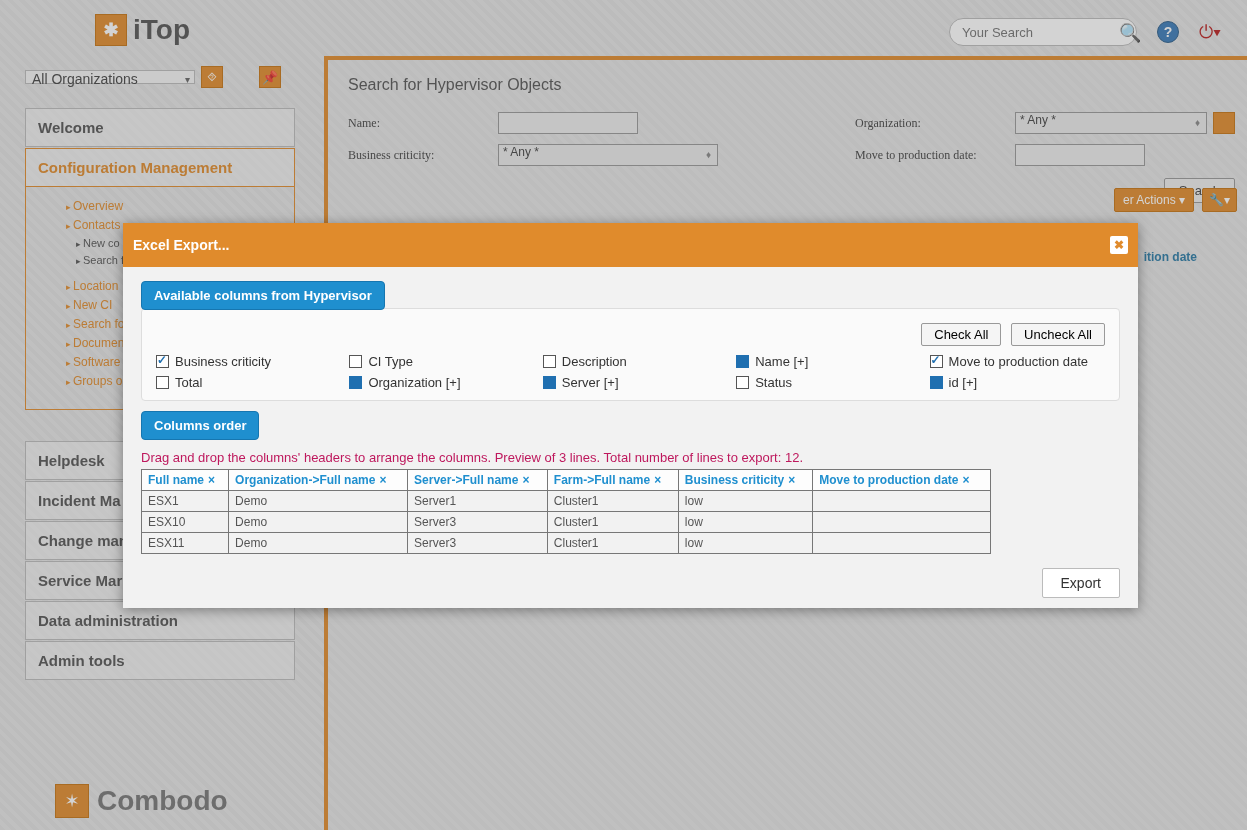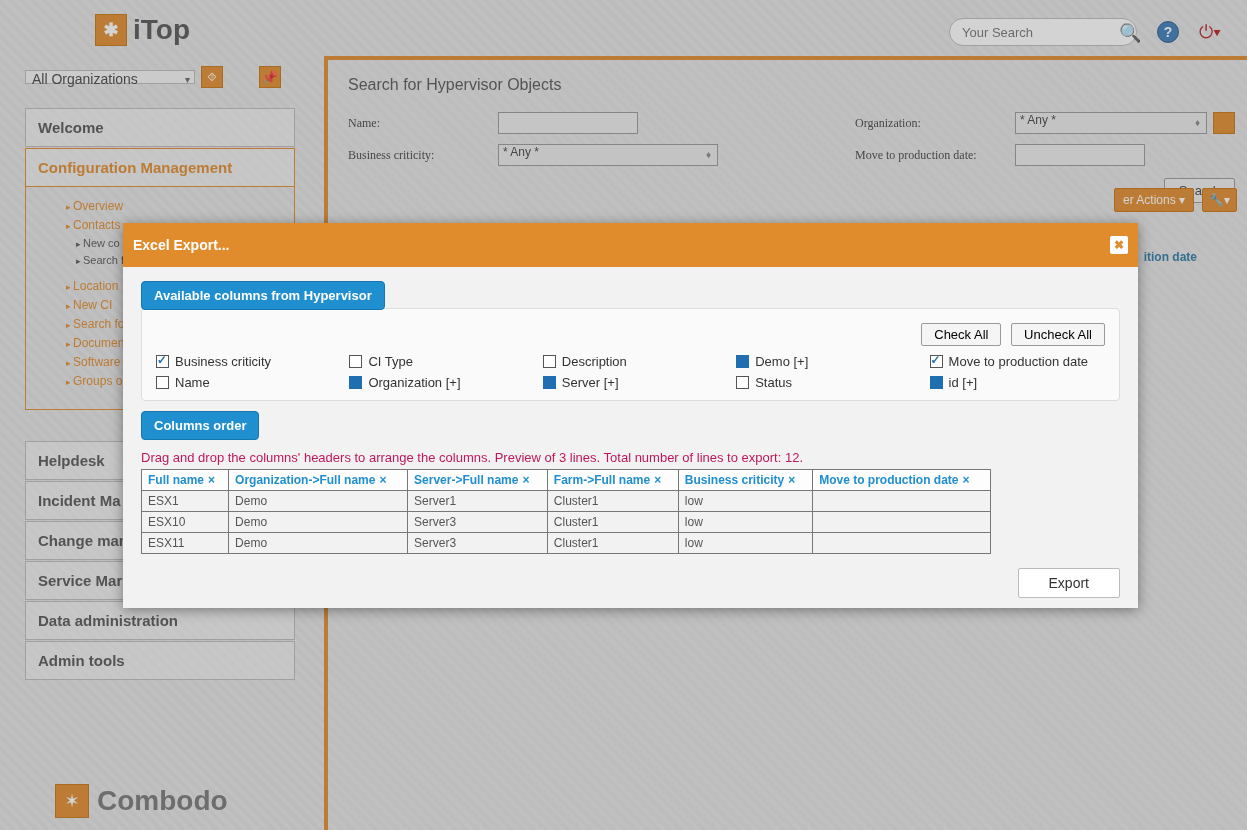--- a/index.html
+++ b/index.html
@@ -128,21 +128,21 @@
 
   .order-instr{font-size:13px;color:#be185d;margin:10px 0 4px;}
   .cols-table{width:850px;border-collapse:collapse;border:1px solid #777;font-size:12px;}
   .cols-table th{background:#fdfdfd;border:1px solid #777;color:#1f8fcf;font-weight:bold;text-align:left;padding:3px 6px;}
   .cols-table th .x{color:#1f8fcf;margin-left:4px;cursor:pointer;}
   .cols-table td{border:1px solid #777;padding:3px 6px;color:#555;}
 
   .dlg-footer{
     position:absolute;bottom:10px;right:18px;
   }
-  .export-btn{padding:6px 30px;border:1px solid #bbb;background:#fff;font-size:14px;color:#333;cursor:pointer;border-radius:2px;}
+  .export-btn{padding:6px 18px;border:1px solid #bbb;background:#fff;font-size:14px;color:#333;cursor:pointer;border-radius:2px;}
 
   .footer-logo{
     position:absolute;left:55px;bottom:12px;display:flex;align-items:center;gap:8px;
   }
   .footer-badge{width:34px;height:34px;background:#e08b2c;border:1px solid #c67414;color:#fff;display:flex;align-items:center;justify-content:center;font-size:18px;}
   .footer-text{font-size:28px;font-weight:bold;color:#777;}
 </style>
 </head>
 <body>
 
@@ -249,29 +249,29 @@
           <label class="chk">
               <span class="cb"></span>
               <span>CI Type</span>
             </label>
           <label class="chk">
               <span class="cb"></span>
               <span>Description</span>
             </label>
           <label class="chk">
               <span class="cb blue"></span>
-              <span>Demo [+]</span>
+              <span>Name [+]</span>
             </label>
           <label class="chk">
               <span class="cb checked"></span>
               <span>Move to production date</span>
             </label>
           <label class="chk">
               <span class="cb"></span>
-              <span>Name</span>
+              <span>Total</span>
             </label>
           <label class="chk">
               <span class="cb blue"></span>
               <span>Organization [+]</span>
             </label>
           <label class="chk">
               <span class="cb blue"></span>
               <span>Server [+]</span>
             </label>
           <label class="chk">

